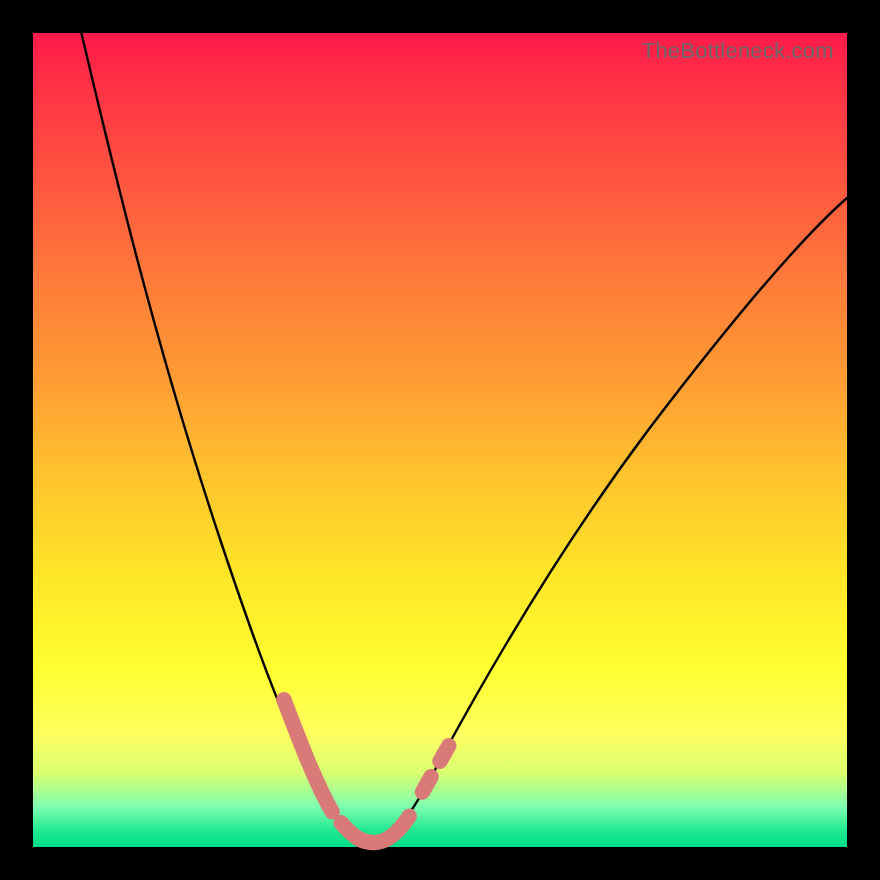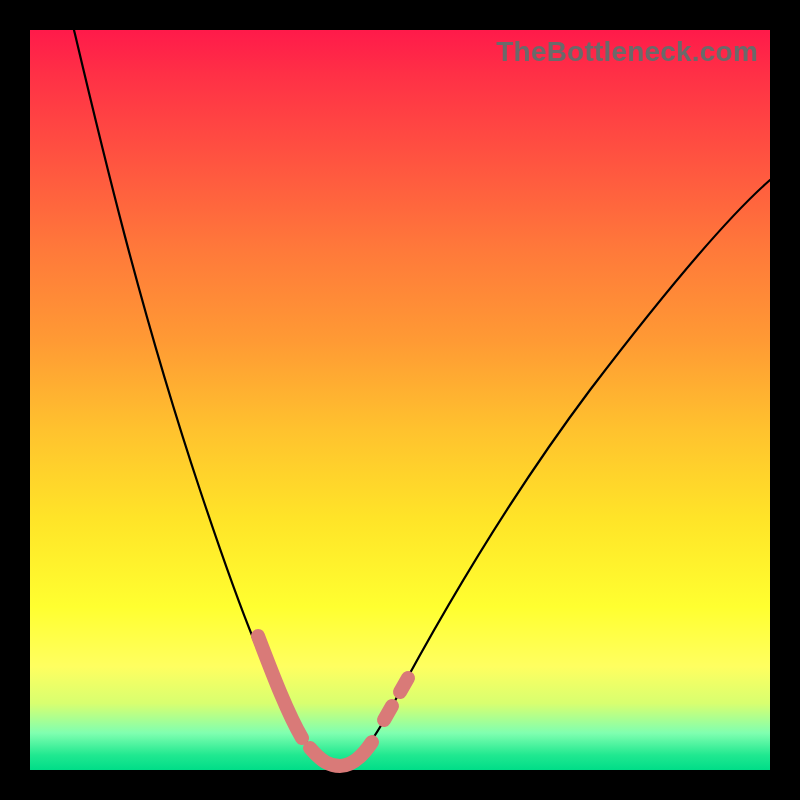--- a/index.html
+++ b/index.html
@@ -32,22 +32,22 @@
       #80ffb0 95%,
       #20e890 98%,
       #00dd88 100%
     );
   }
   .watermark {
     position: absolute;
     top: 6px;
     right: 12px;
     color: #6a6a6a;
-    font-size: 28px;
-    font-weight: 700;
+    font-size: 20px;
+    font-weight: 400;
     letter-spacing: 0.2px;
     user-select: none;
     text-align: center;
   }
   svg.curve {
     position: absolute;
     left: 0;
     top: 0;
     width: 740px;
     height: 740px;

